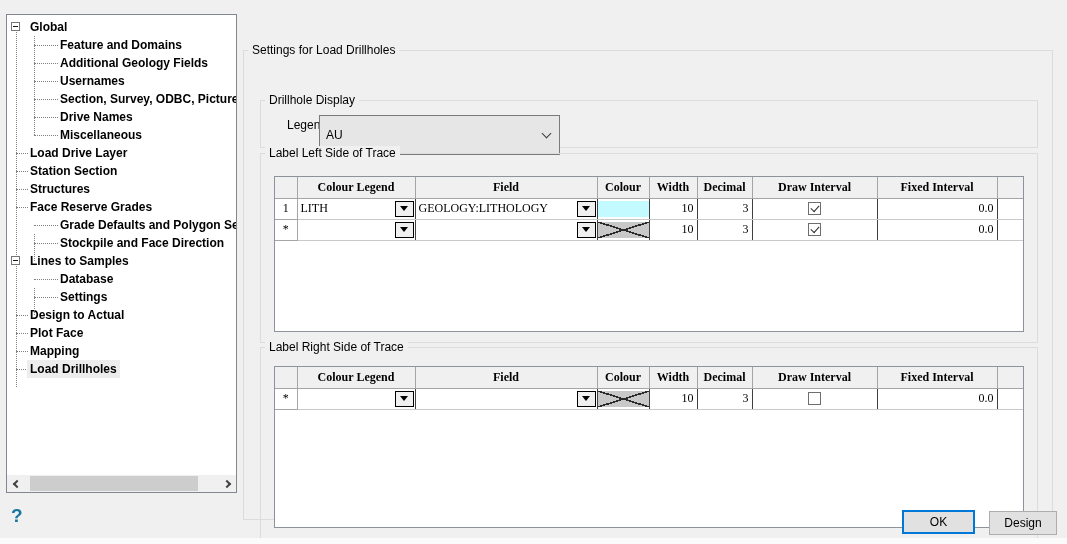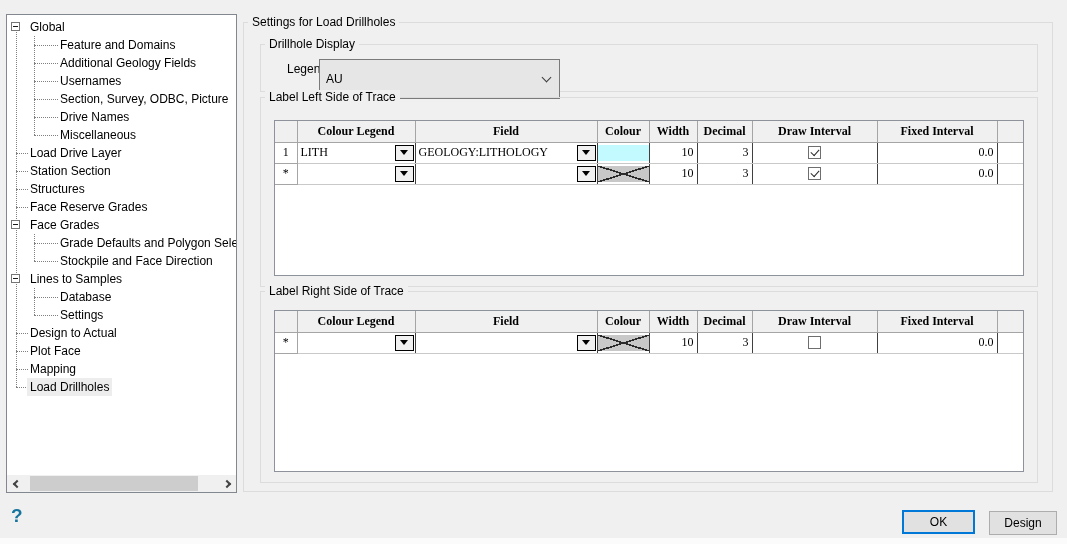--- a/index.html
+++ b/index.html
@@ -14,21 +14,21 @@
     cursor: default;
   }
 
   
   .tree-panel {
     position:absolute; left:6px; top:14px; width:231px; height:479px;
     background:#fff; border:1px solid #828790; overflow:hidden;
   }
   .tree-rows { position:absolute; left:0; top:3px; right:0; }
   .tree-row { position:relative; height:18px; white-space:nowrap; }
-  .tree-row .lbl { position:absolute; top:0; line-height:18px; }
+  .tree-row .lbl { position:absolute; top:0; line-height:18px;font-weight:bold; }
   .tree-row.lvl0 .lbl { left:23px; }
   .tree-row.lvl1 .lbl { left:53px; }
   .tree-row.selected .lbl { background:#EDEDED; padding:0 3px; left:20px; }
   .expander {
     position:absolute; left:4px; top:4px; width:9px; height:9px;
     border:1px solid #767676; background:#fff; z-index:2;
   }
   .expander::after {
     content:""; position:absolute; left:1px; top:3px; width:5px;
     border-top:1px solid #1a1a1a;
@@ -49,21 +49,21 @@
   }
   .hs-btn { width:17px; display:flex; align-items:center; justify-content:center; }
   .hs-track { position:relative; flex:1; }
   .hs-thumb { position:absolute; left:6px; top:1px; bottom:1px; width:168px; background:#CDCDCD; }
   .chev { display:inline-block; width:6px; height:6px; }
   .chev-left  { border-left:2px solid #444; border-bottom:2px solid #444; transform:rotate(45deg); margin-left:2px; }
   .chev-right { border-top:2px solid #444; border-right:2px solid #444; transform:rotate(45deg); margin-right:2px; }
   .chev-down  { border-bottom:1.5px solid #3c3c3c; border-right:1.5px solid #3c3c3c; width:7px; height:7px; transform:rotate(45deg); margin-top:-3px; }
 
   
-  .groupbox { position:absolute; border:1px solid #DCDCDC; }
+  .groupbox { position:absolute; border:1px solid #DCDCDC;margin-top:28px; }
   .gb-title {
     position:absolute; top:-8px; left:4px; background:#F0F0F0;
     padding:0 4px; line-height:14px; white-space:nowrap;
   }
 
   .outer-group { left:243px; top:22px; width:810px; height:470px; }
   .dd-group    { left:16px; top:21px; width:778px; height:48px; }
   .left-group  { left:16px; top:74px; width:778px; height:190px; }
   .right-group { left:16px; top:268px; width:778px; height:192px; }
 
@@ -183,24 +183,20 @@
       <span class="dash dash-root"></span>
       <span class="lbl">Station Section</span>
     </div>
     <div class="tree-row lvl0">
       <span class="dash dash-root"></span>
       <span class="lbl">Structures</span>
     </div>
     <div class="tree-row lvl0">
       <span class="dash dash-root"></span>
       <span class="lbl">Face Reserve Grades</span>
-    </div>
-    <div class="tree-row lvl0">
-      <span class="expander"></span>
-      <span class="lbl">Face Grades</span>
     </div>
     <div class="tree-row lvl1">
       <span class="dash dash-child"></span>
       <span class="lbl">Grade Defaults and Polygon Selec</span>
     </div>
     <div class="tree-row lvl1">
       <span class="dash dash-child"></span>
       <span class="lbl">Stockpile and Face Direction</span>
     </div>
     <div class="tree-row lvl0">

